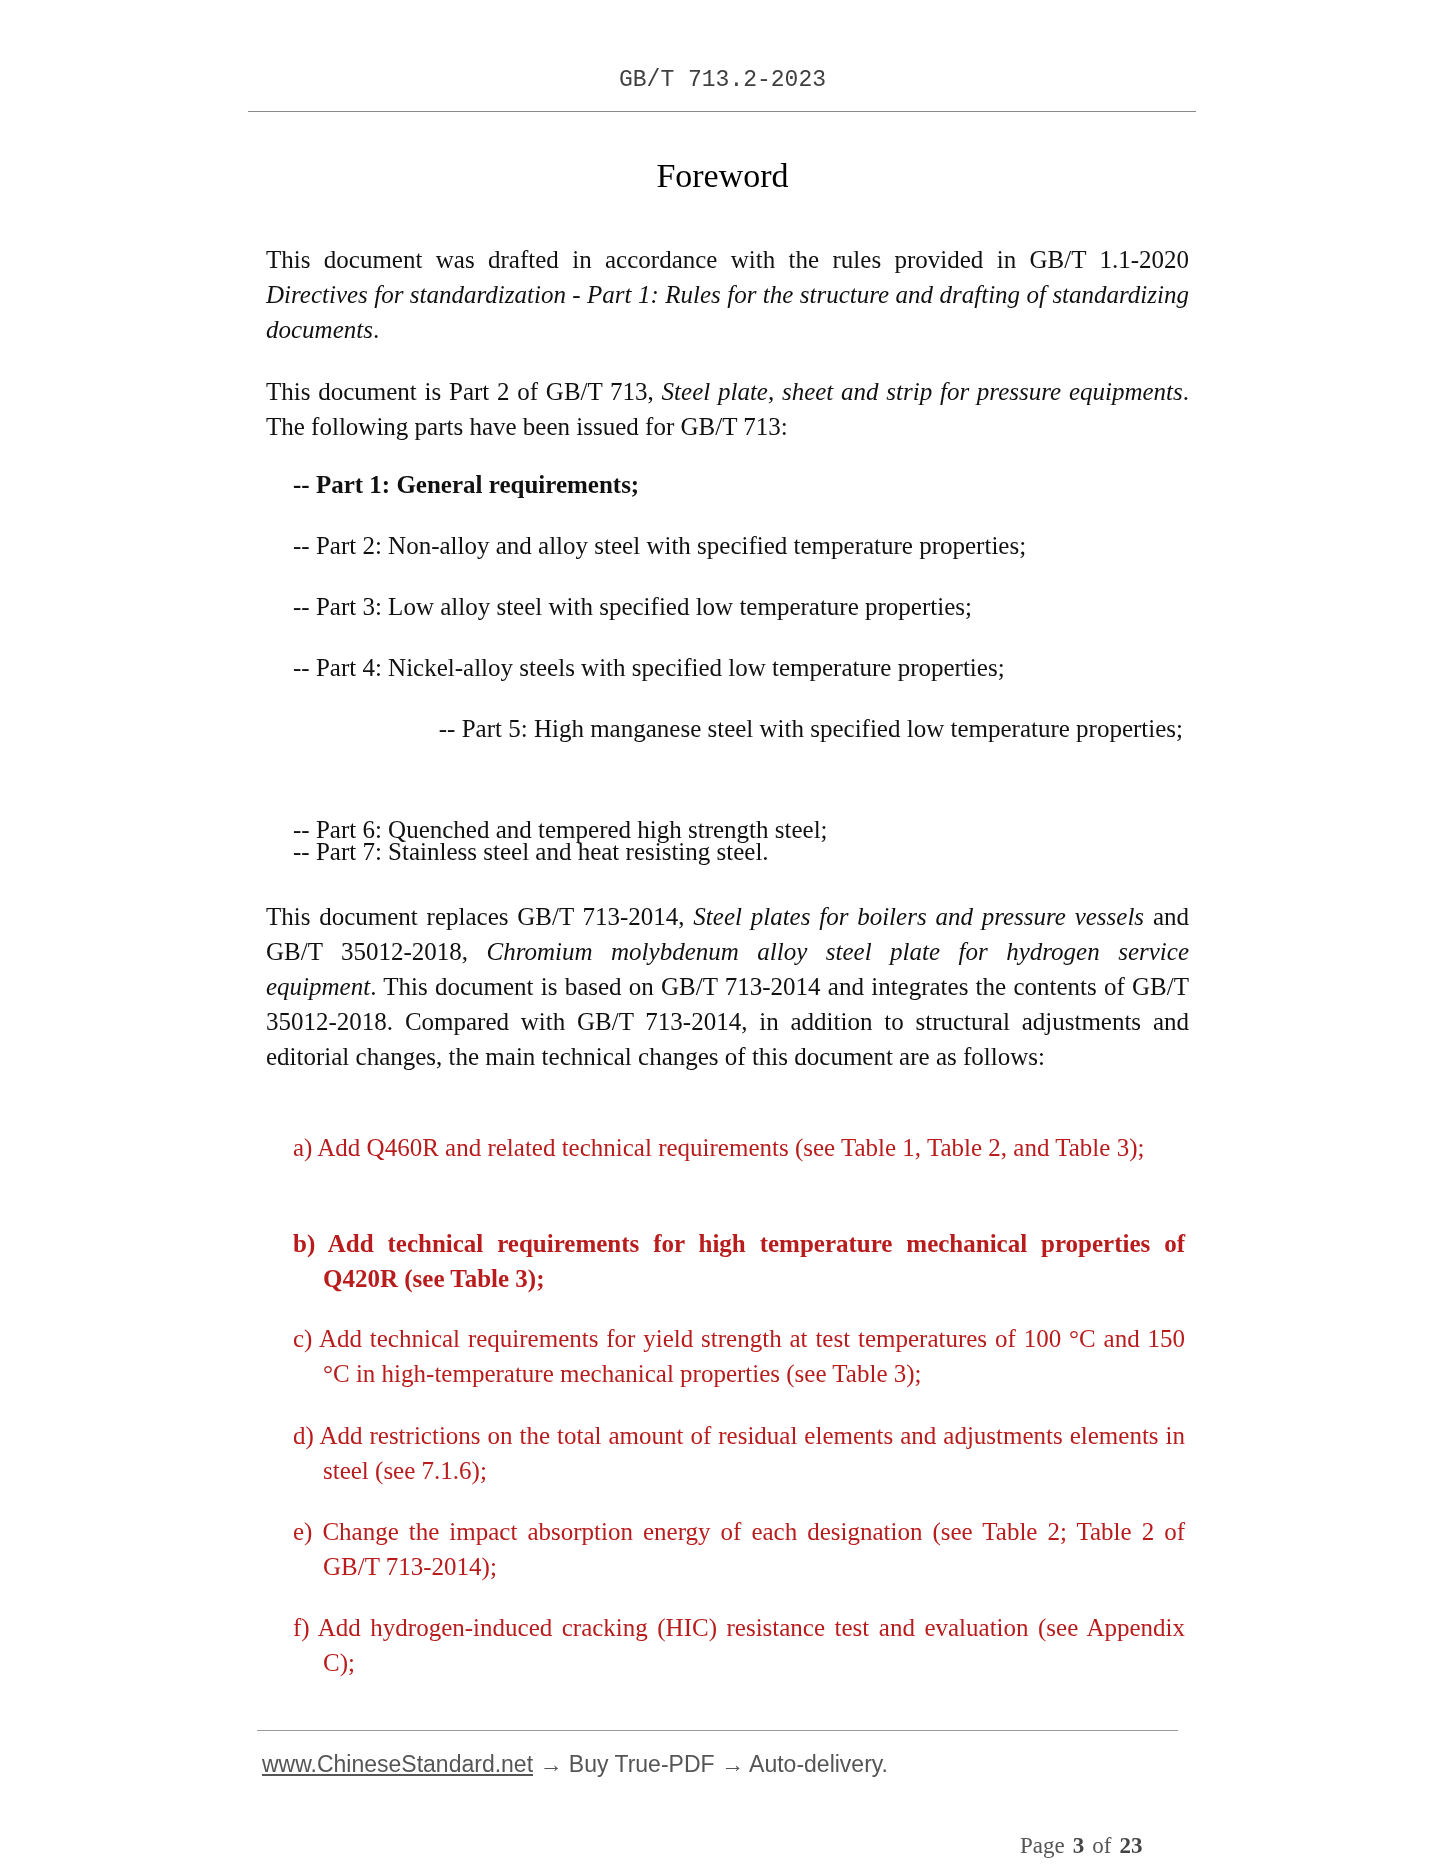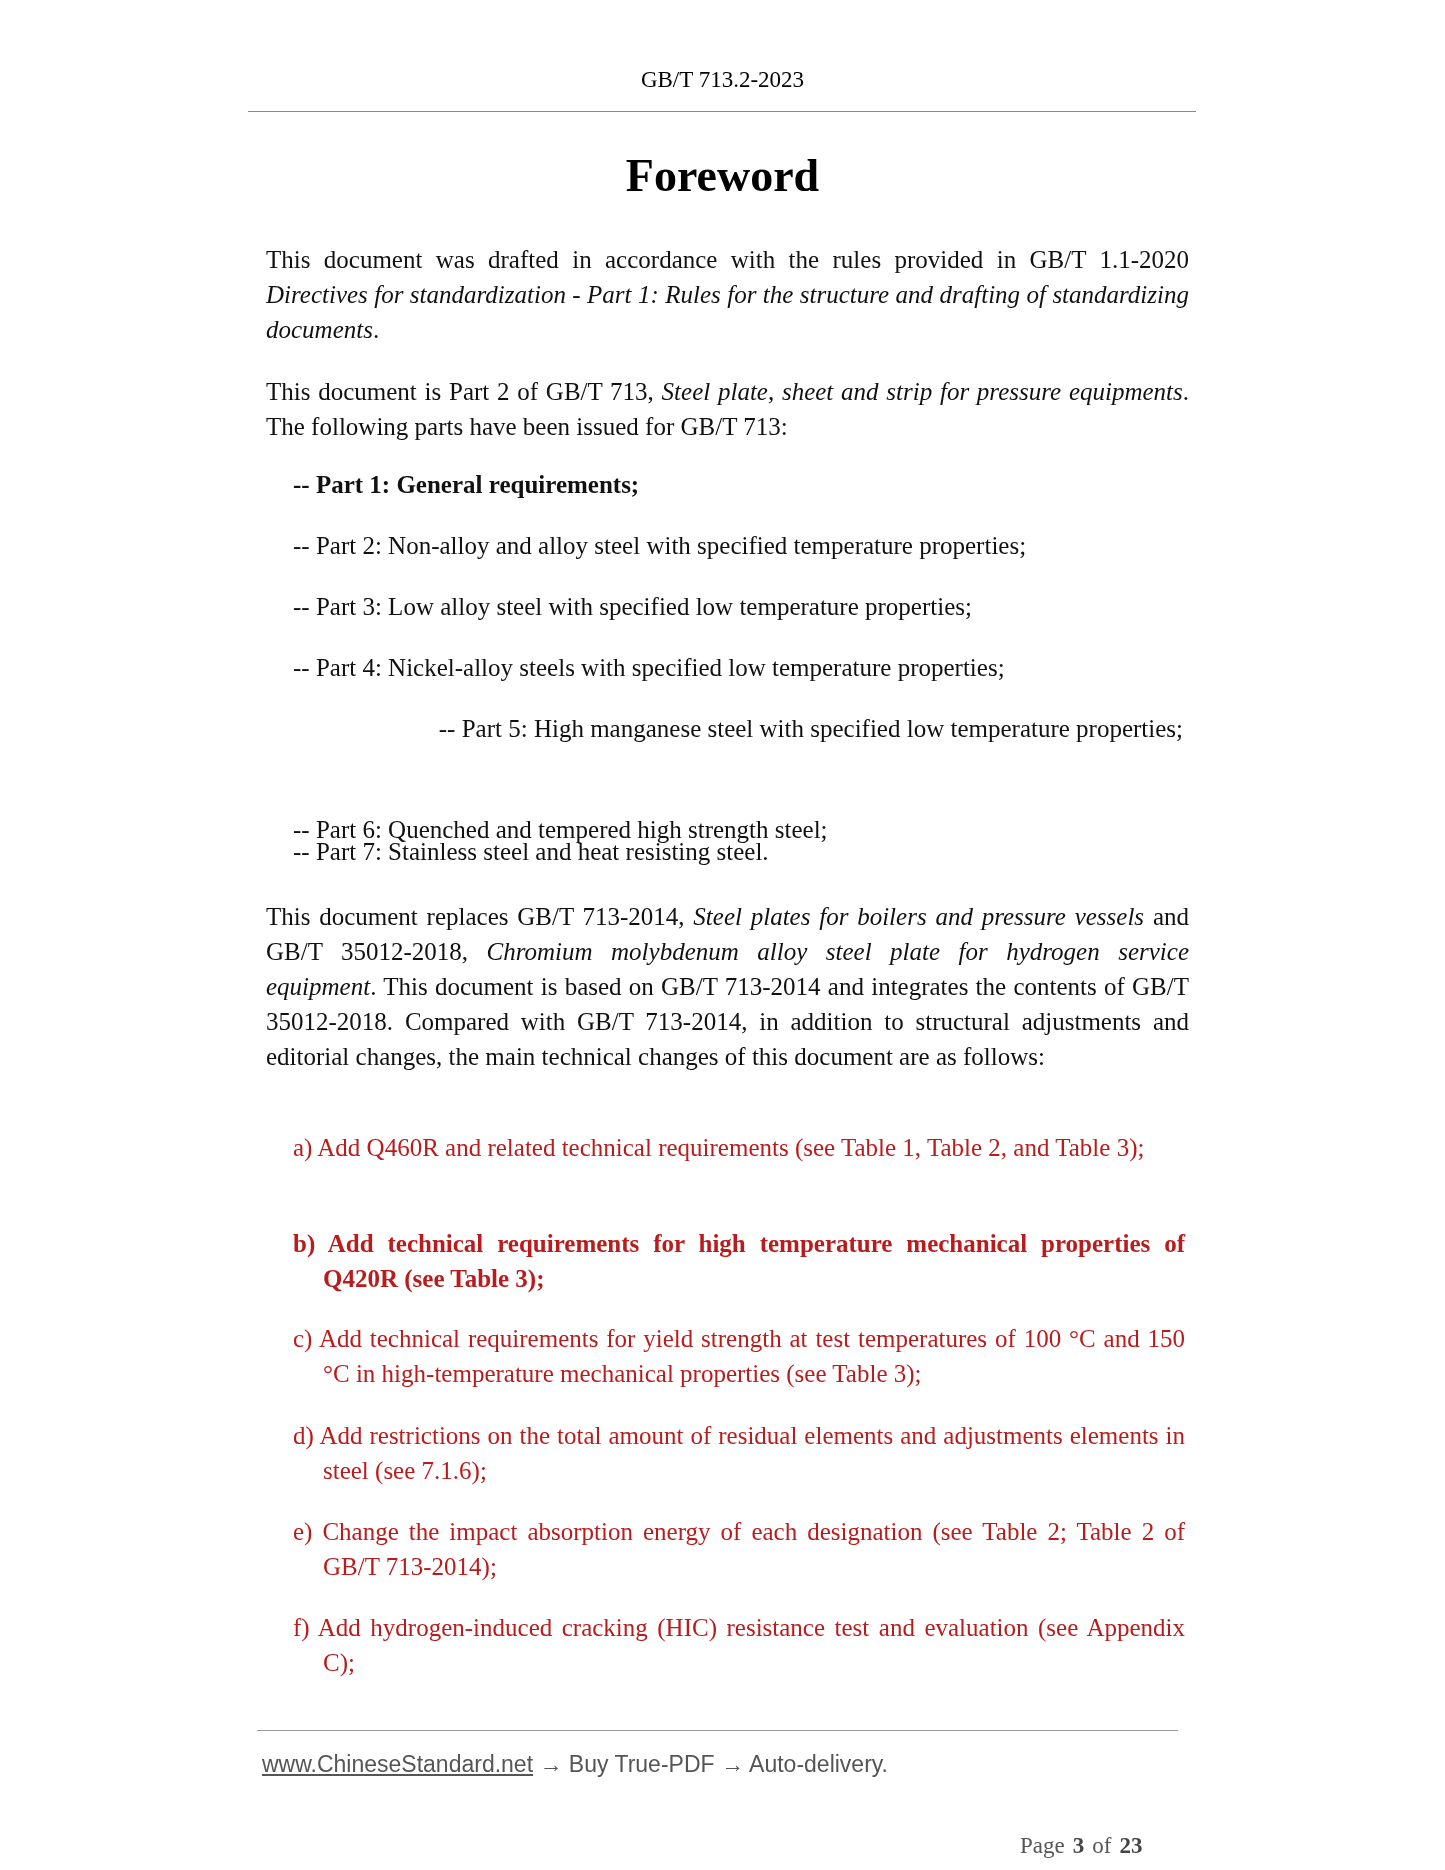--- a/index.html
+++ b/index.html
@@ -1,25 +1,25 @@
 <!DOCTYPE html>
 <html><head>
 <meta charset="utf-8">
 <style>
   html, body { margin: 0; padding: 0; background: #ffffff; }
   body { width: 1445px; height: 1870px; position: relative; overflow: hidden; }
   .page { position: absolute; left: 0; top: 0; width: 1445px; height: 1870px; background: #fff; }
   .hdr-text {
     position: absolute; left: 0; width: 1445px; top: 66px; text-align: center;
-    font-family: Liberation Serif, serif; font-size: 23px; color: #000000; line-height: 28px;
+    font-family: Liberation Mono, monospace; font-size: 23px; color: #404040; line-height: 28px;
   }
   .hdr-rule { position: absolute; left: 248px; width: 948px; top: 111px; height: 0; border-top: 1.5px solid #8a8a8a; }
   .title {
     position: absolute; left: 0; width: 1445px; top: 156px; text-align: center;
-    font-family: "Liberation Serif", serif; font-size: 46px; font-weight: bold; color: #000; line-height: 40px;
+    font-family: "Liberation Serif", serif; font-size: 34px; font-weight: normal; color: #000; line-height: 40px;
   }
   .para {
     position: absolute; left: 262px; width: 923px;
     font-family: "Liberation Serif", serif; font-size: 25px; line-height: 35px; color: #111;
     text-align: justify; margin: 4px;
   }
   .para i { font-style: italic; }
   .dash-item {
     position: absolute; left: 293px; width: 890px;
     font-family: "Liberation Serif", serif; font-size: 25px; line-height: 35px; color: #111; margin: 0;

